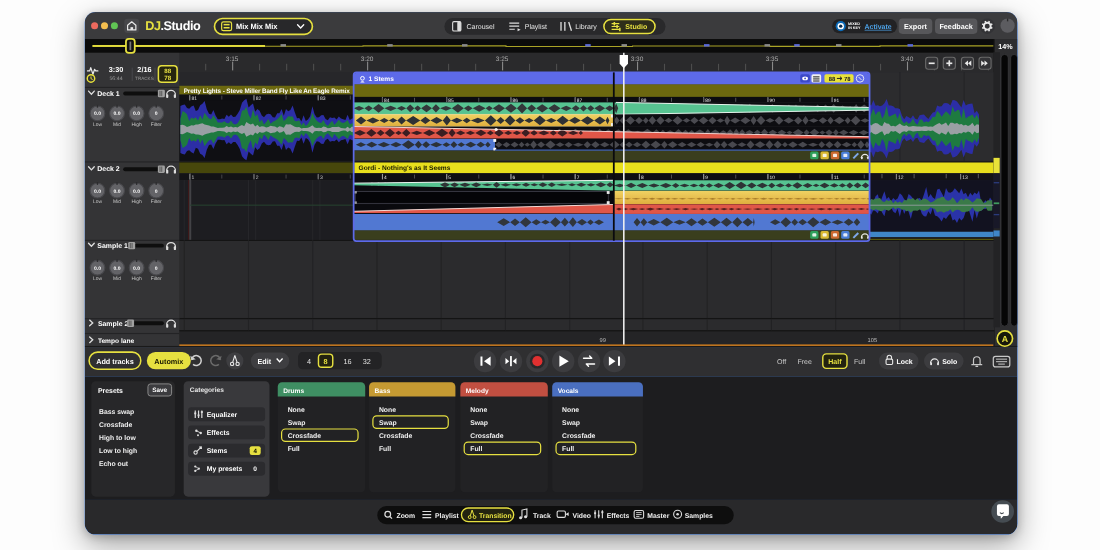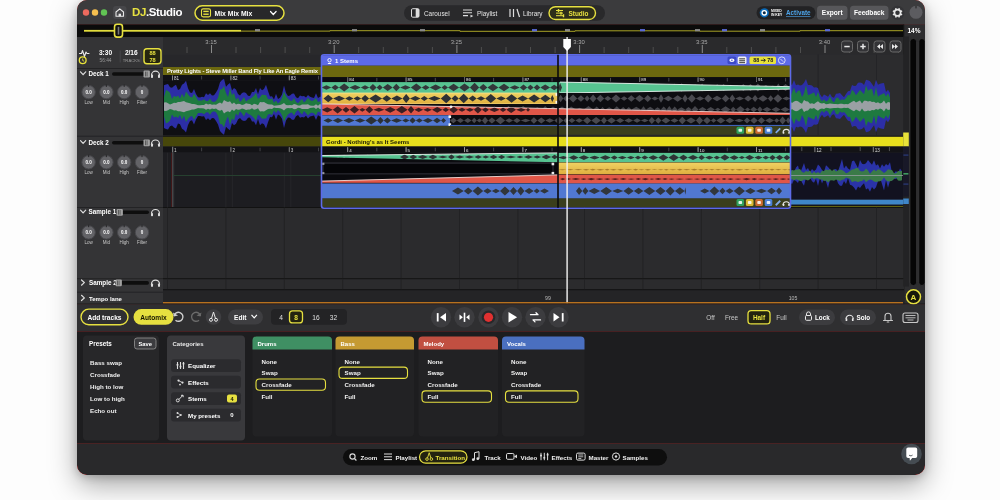--- a/index.html
+++ b/index.html
@@ -1,16 +1,16 @@
 <!DOCTYPE html>
 <html><head><meta charset="utf-8"><style>
 html,body{margin:0;padding:0;width:1000px;height:500px;background:#fdfdfd;overflow:hidden}
 *{font-family:"Liberation Sans",sans-serif}
-#win{position:absolute;left:77px;top:0;width:848px;height:475px;border-radius:10px;
-background:#b91c1c;box-shadow:0 10px 28px rgba(0,0,0,0.35), 0 2px 8px rgba(0,0,0,0.2);overflow:hidden}
+#win{position:absolute;left:77px;top:11px;width:848px;height:475px;border-radius:10px;
+background:#3b82f6;box-shadow:0 10px 28px rgba(0,0,0,0.35), 0 2px 8px rgba(0,0,0,0.2);overflow:hidden}
 svg{position:absolute;left:0;top:0;display:block}
 </style></head><body>
 <div id="win">
 <svg width="848" height="475" viewBox="77 15.5 848 475" font-family="Liberation Sans, sans-serif">
 <rect x="77" y="15.5" width="848" height="24.5" fill="#3b3b3d"></rect>
       <circle cx="86" cy="28" r="3.2" fill="#ed6a5e"></circle>
       <circle cx="95" cy="28" r="3.2" fill="#f5bf4f"></circle>
       <circle cx="104" cy="28" r="3.2" fill="#61c454"></circle>
       <rect x="113" y="21.5" width="13.5" height="13" rx="3" fill="#47474a"></rect>
       <path d="M116 27.5l3.75-3.2 3.75 3.2v4.2h-7.5z" fill="none" stroke="#e8e8e8" stroke-width="1.1" stroke-linejoin="round"></path>

